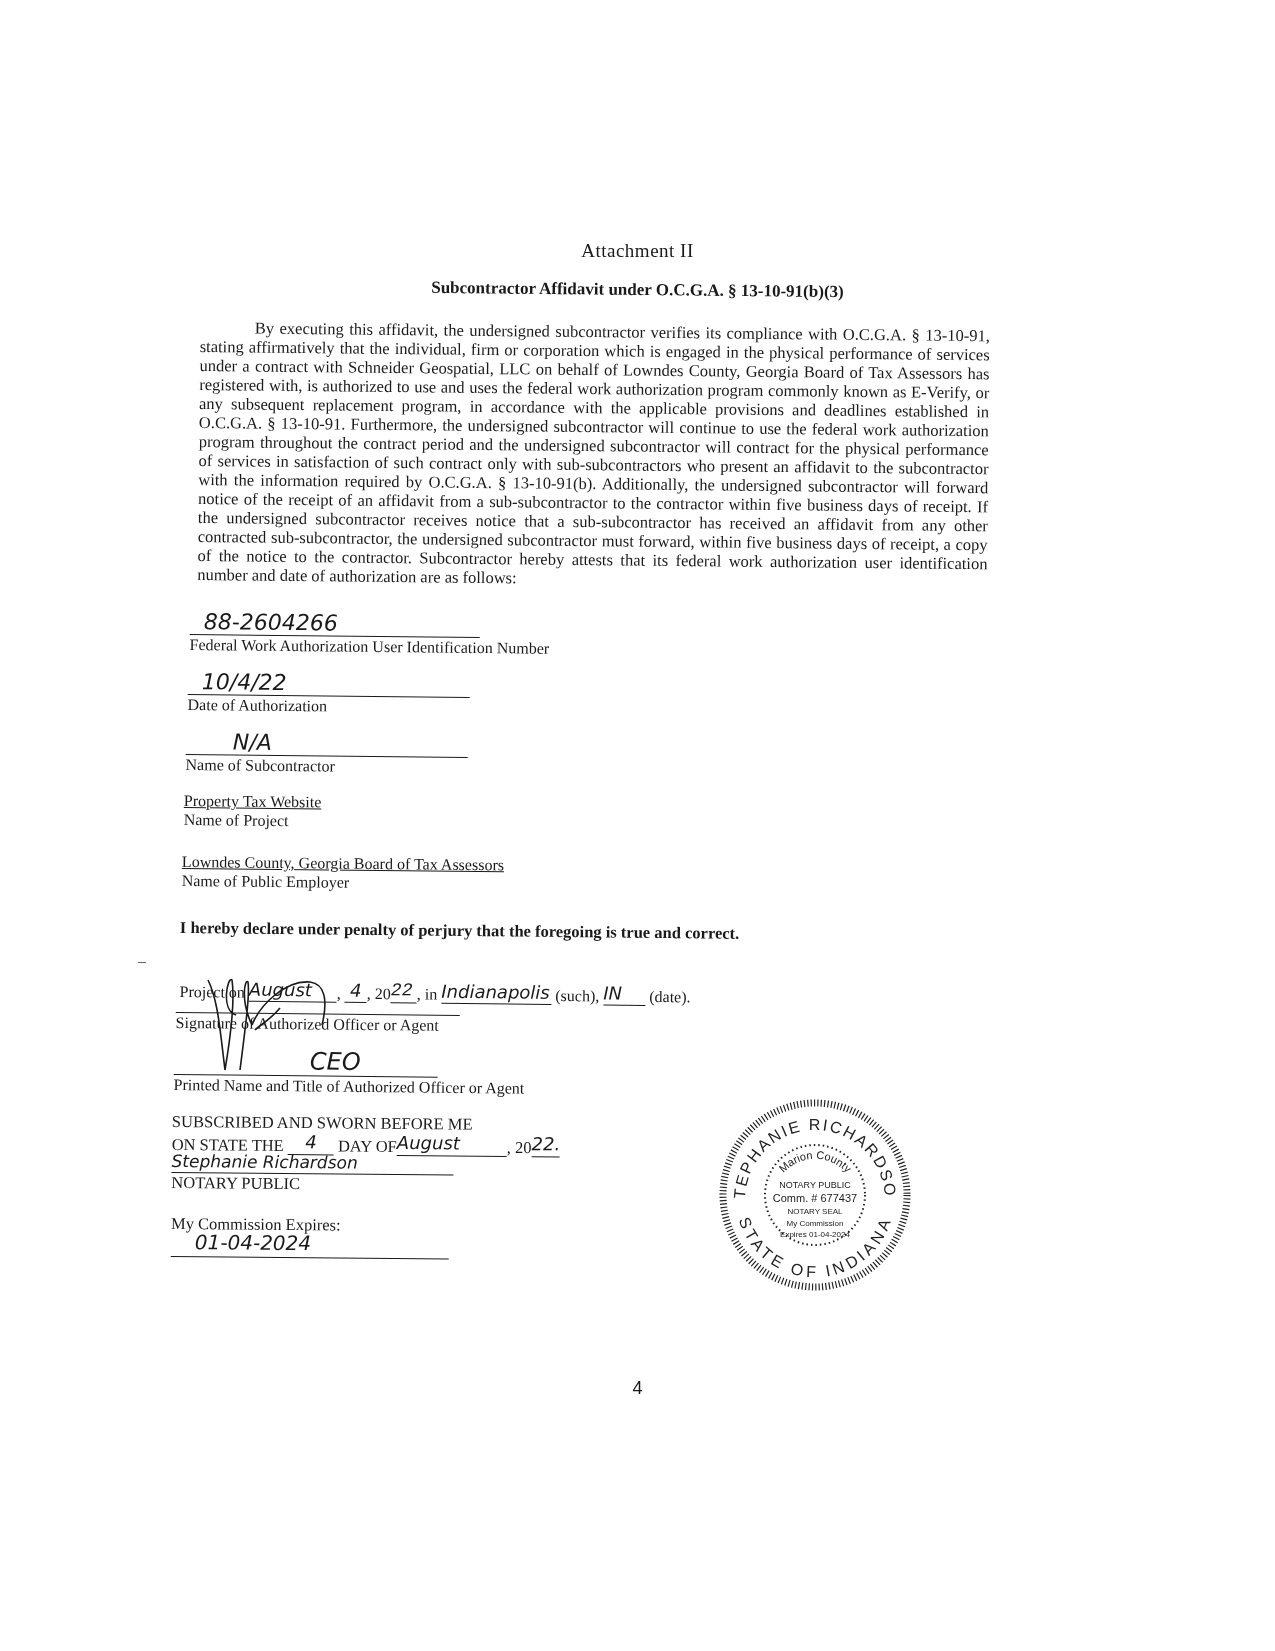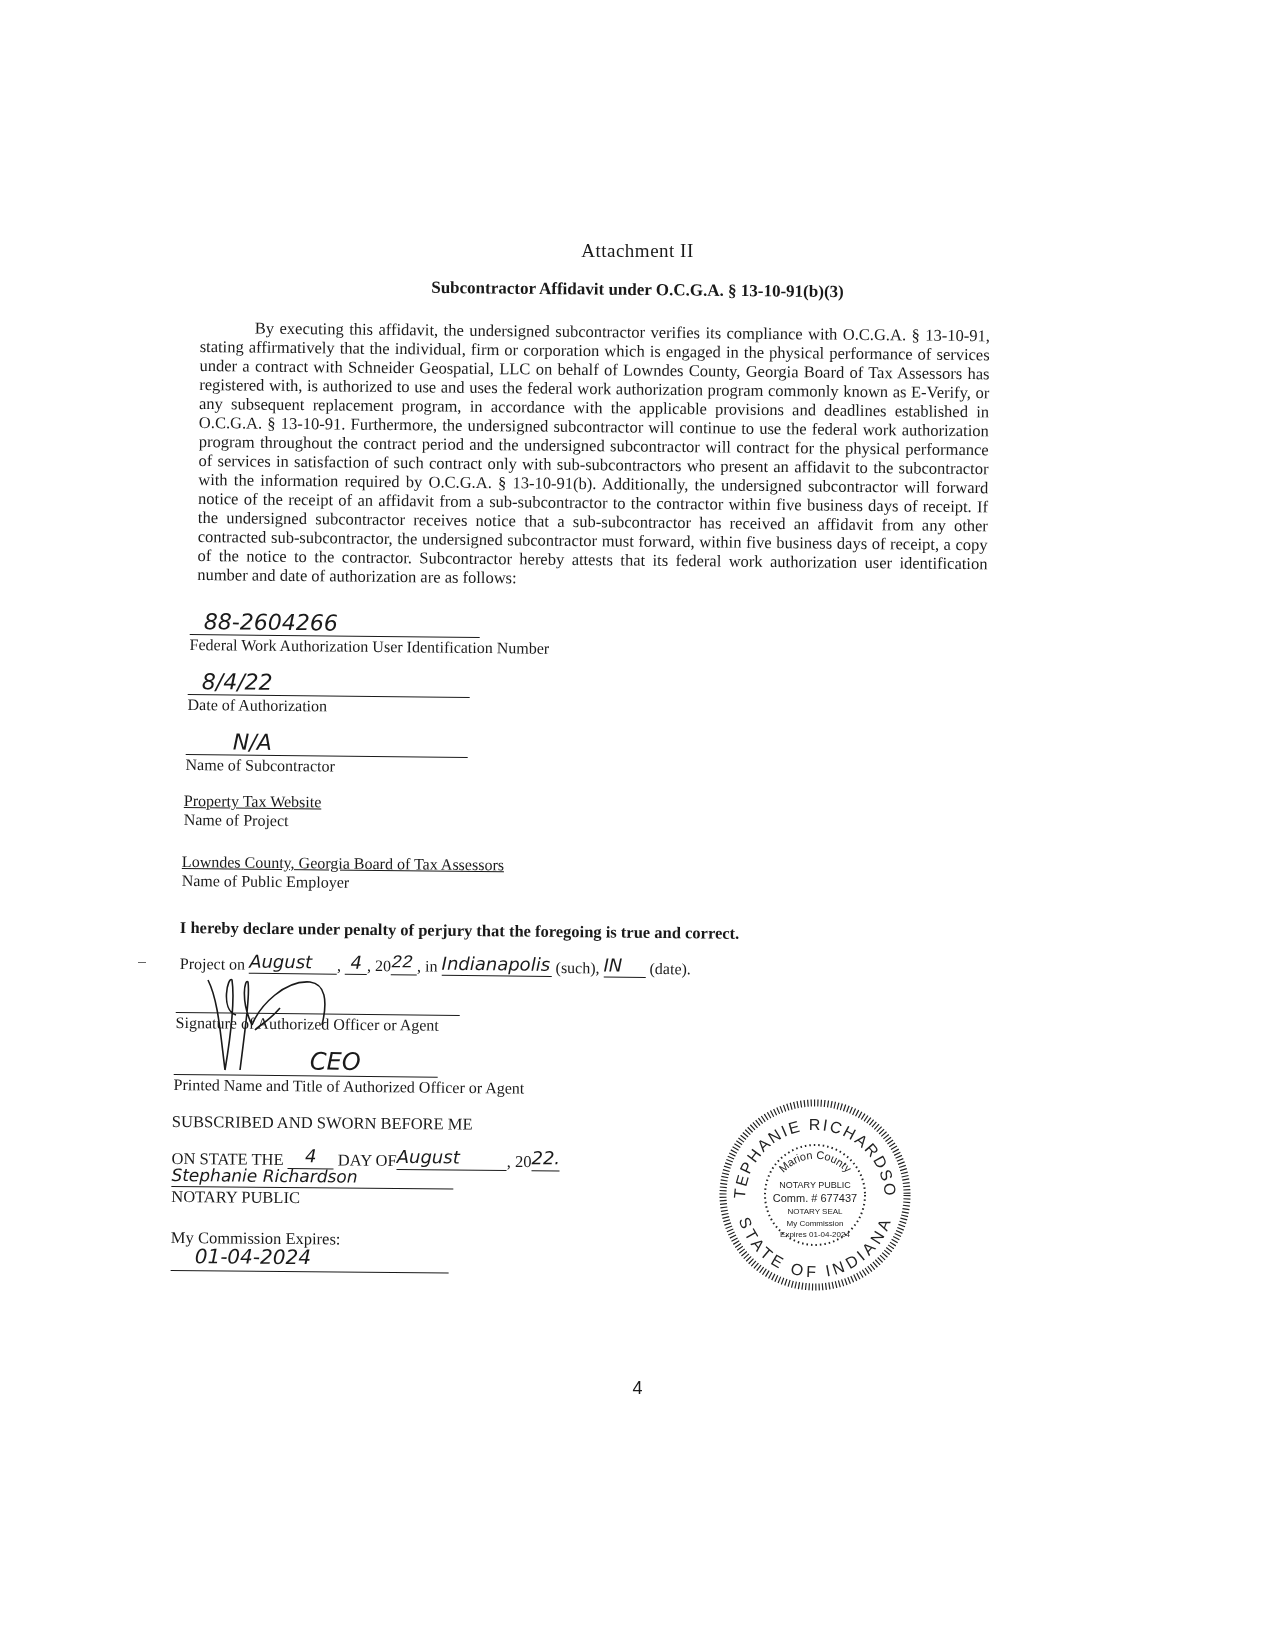--- a/index.html
+++ b/index.html
@@ -35,21 +35,21 @@
 
   <div class="field" style="left:190px; top:608px; width:290px;">
     <div class="line">
         <span class="hand" style="left:14px;">88-2604266</span>
       </div>
     <div class="label" style="white-space:nowrap;">Federal Work Authorization User Identification Number</div>
   </div>
 
   <div class="field" style="left:188px; top:668px; width:282px;">
     <div class="line">
-        <span class="hand" style="left:14px;">8/4/22</span>
+        <span class="hand" style="left:14px;">10/4/22</span>
       </div>
     <div class="label">Date of Authorization</div>
   </div>
 
   <div class="field" style="left:186px; top:728px; width:282px;">
     <div class="line">
         <span class="hand" style="left:47px;">N/A</span>
       </div>
     <div class="label">Name of Subcontractor</div>
   </div>
@@ -67,21 +67,21 @@
   <div class="declare">I hereby declare under penalty of perjury that the foregoing is true and correct.</div>
 
   <div class="mark"></div>
 
   <div class="executed">
     <span>Project on</span>
     <span class="blank" style="width:88px;">August</span>,
     <span class="blank" style="width:22px; text-align:center;">4</span><span>, 20</span><span class="blank" style="width:26px;font-family:Liberation Mono, monospace;">22</span><span>, in</span>
     <span class="blank" style="width:110px;">Indianapolis</span>
     <span>(such),</span>
-    <span class="blank" style="width:42px;">IN</span>
+    <span class="blank" style="width:42px;margin-top:28px;">IN</span>
     <span>(date).</span>
   </div>
 
   <svg class="sig-svg" viewBox="0 0 160 110">
     <path d="M18 10 C28 30, 30 60, 35 100 M35 100 C40 70, 45 30, 42 10 C38 5, 30 40, 46 45 M50 100 C55 60, 60 25, 58 12 C55 8, 50 30, 62 55 M62 55 C70 35, 95 10, 120 12 C135 14, 138 30, 132 55 M65 60 C70 55, 80 50, 90 38" stroke="#1a1a1a" stroke-width="1.6" fill="none"></path>
   </svg>
   <div class="field" style="left:176px; top:988px; width:284px;">
     <div class="line" style="height:24px;"></div>
     <div class="label">Signature of Authorized Officer or Agent</div>
   </div>
@@ -91,21 +91,21 @@
         <span class="hand" style="left:136px; font-size:24px;">CEO</span>
       </div>
     <div class="label" style="white-space:nowrap;">Printed Name and Title of Authorized Officer or Agent</div>
   </div>
 
   <div class="notary">
     <div>SUBSCRIBED AND SWORN BEFORE ME</div>
     <div style="white-space:nowrap;">
       <span>ON STATE THE</span>
       <span class="blank" style="width:46px; text-align:center;">4</span>
-      <span>DAY OF</span><span class="blank" style="width:110px;">August</span><span>, 20</span><span class="blank" style="width:28px;margin-top:14px;">22.</span>
+      <span>DAY OF</span><span class="blank" style="width:110px;">August</span><span>, 20</span><span class="blank" style="width:28px;">22.</span>
     </div>
     <div style="width:282px; border-bottom:1.3px solid #1a1a1a; height:20px; font-family:'DejaVu Sans',sans-serif; font-style:italic; font-size:17px; margin-top:-2px;">Stephanie Richardson</div>
     <div>NOTARY PUBLIC</div>
     <div style="height:22px;"></div>
     <div>My Commission Expires:</div>
     <div style="width:278px; border-bottom:1.3px solid #1a1a1a; height:24px; font-family:'DejaVu Sans',sans-serif; font-style:italic; font-size:20px; padding-left:24px; box-sizing:border-box;">01-04-2024</div>
   </div>
 
   <svg class="seal" viewBox="0 0 220 210">
     <defs>

